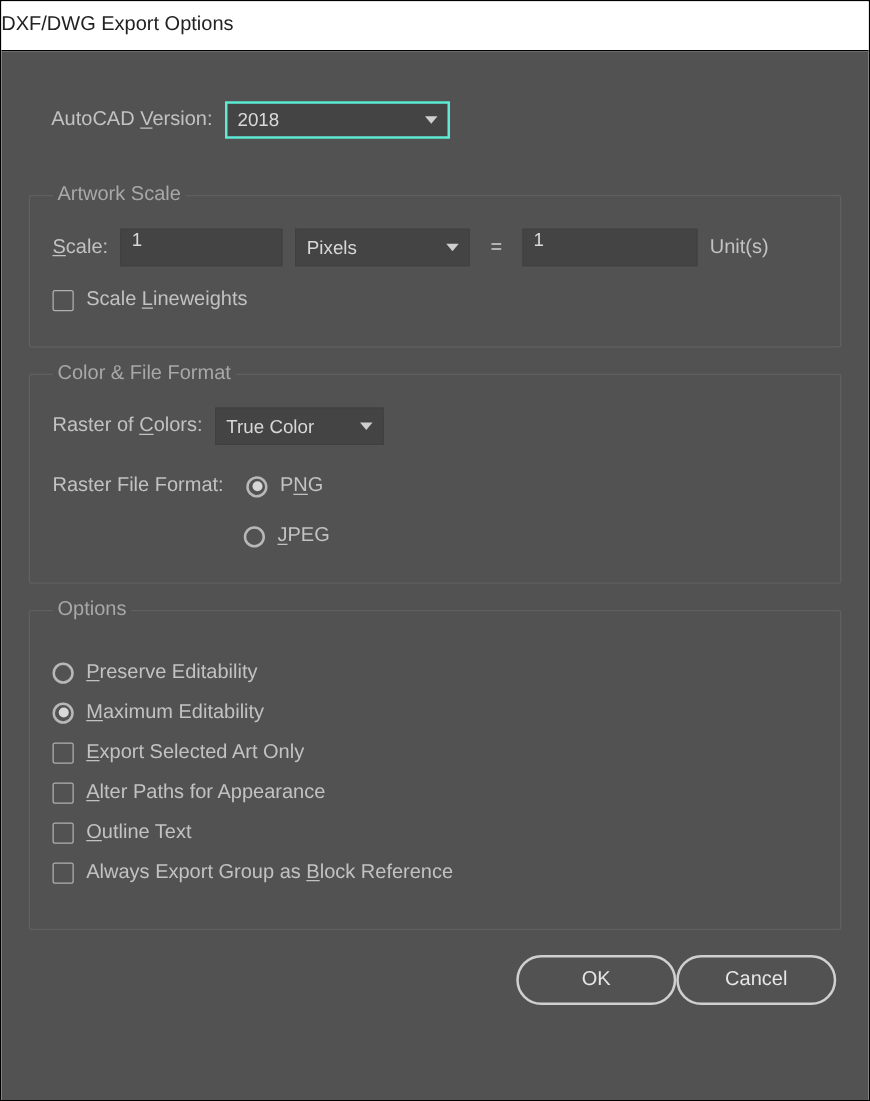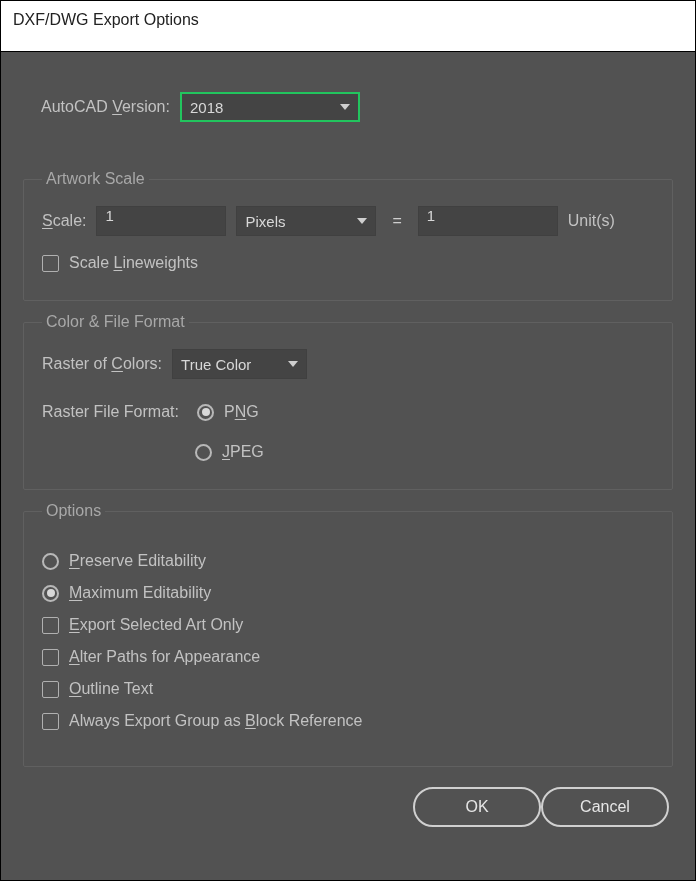--- a/index.html
+++ b/index.html
@@ -11,55 +11,54 @@
   body {
     background: #ffffff;
     width: 696px;
     height: 881px;
     border: 1px solid #000;
     overflow: hidden;
   }
   .titlebar {
     background: #fff;
     color: #222;
-    height: 51px;
+    height: 40px;
     line-height: 38px;
-    padding-left: 12px;
     font-size: 16px;
     border-bottom: 1px solid #000;
   }
   .panel {
     background: #525252;
     height: calc(881px - 38px);
     padding: 20px 22px;
     color: #c0c0c0;
   }
   .row {
     display: flex;
     align-items: center;
     gap: 10px;
   }
   .top-row {
-    margin: 20px 0 48px 18px;
+    margin: 20px 0 36px 18px;
     text-align: center;
   }
   .label {
     color: #c2c2c2;
     font-size: 16px;
   }
   .select, .textinput {
     background: #444444;
     border: 1px solid #404040;
     color: #d8d8d8;
     height: 30px;
     font-size: 15px;
     padding: 0 8px;
   }
   .select.highlight {
-    border: 2px solid #22c55e;
+    border: 2px solid #5eead4;
   }
   .select {
     display: flex;
     align-items: center;
     justify-content: space-between;
     cursor: pointer;
   }
   .chev {
     width: 0; height: 0;
     border-left: 5px solid transparent;

